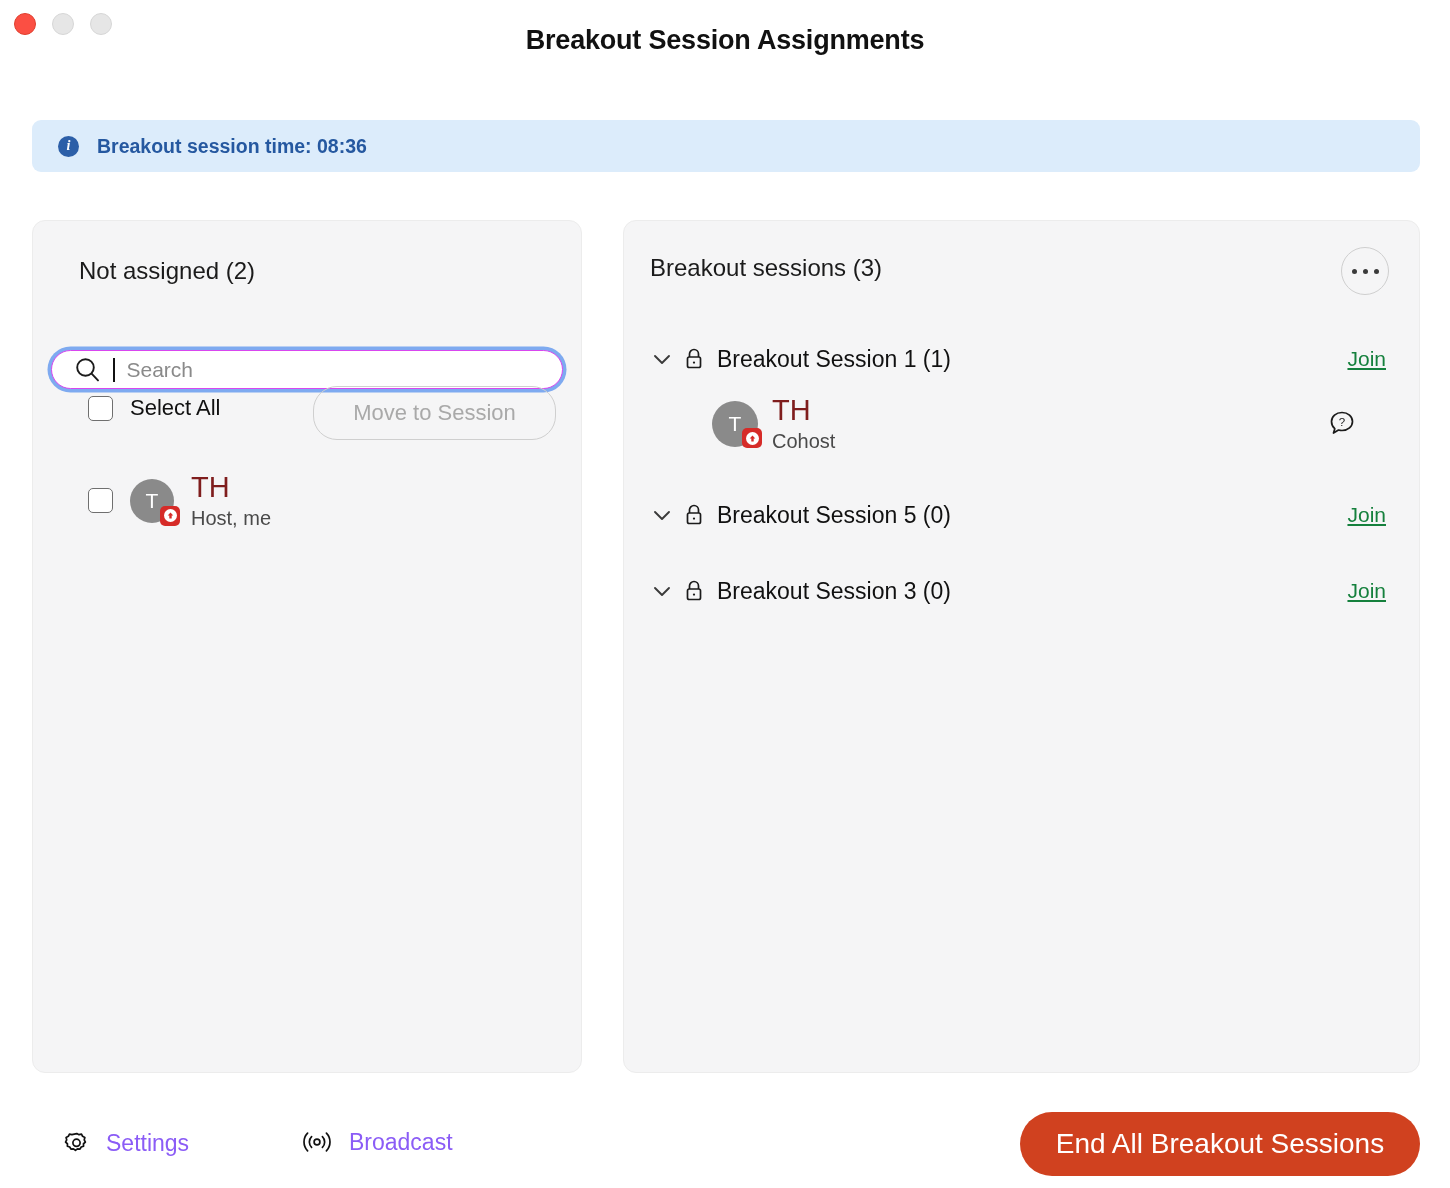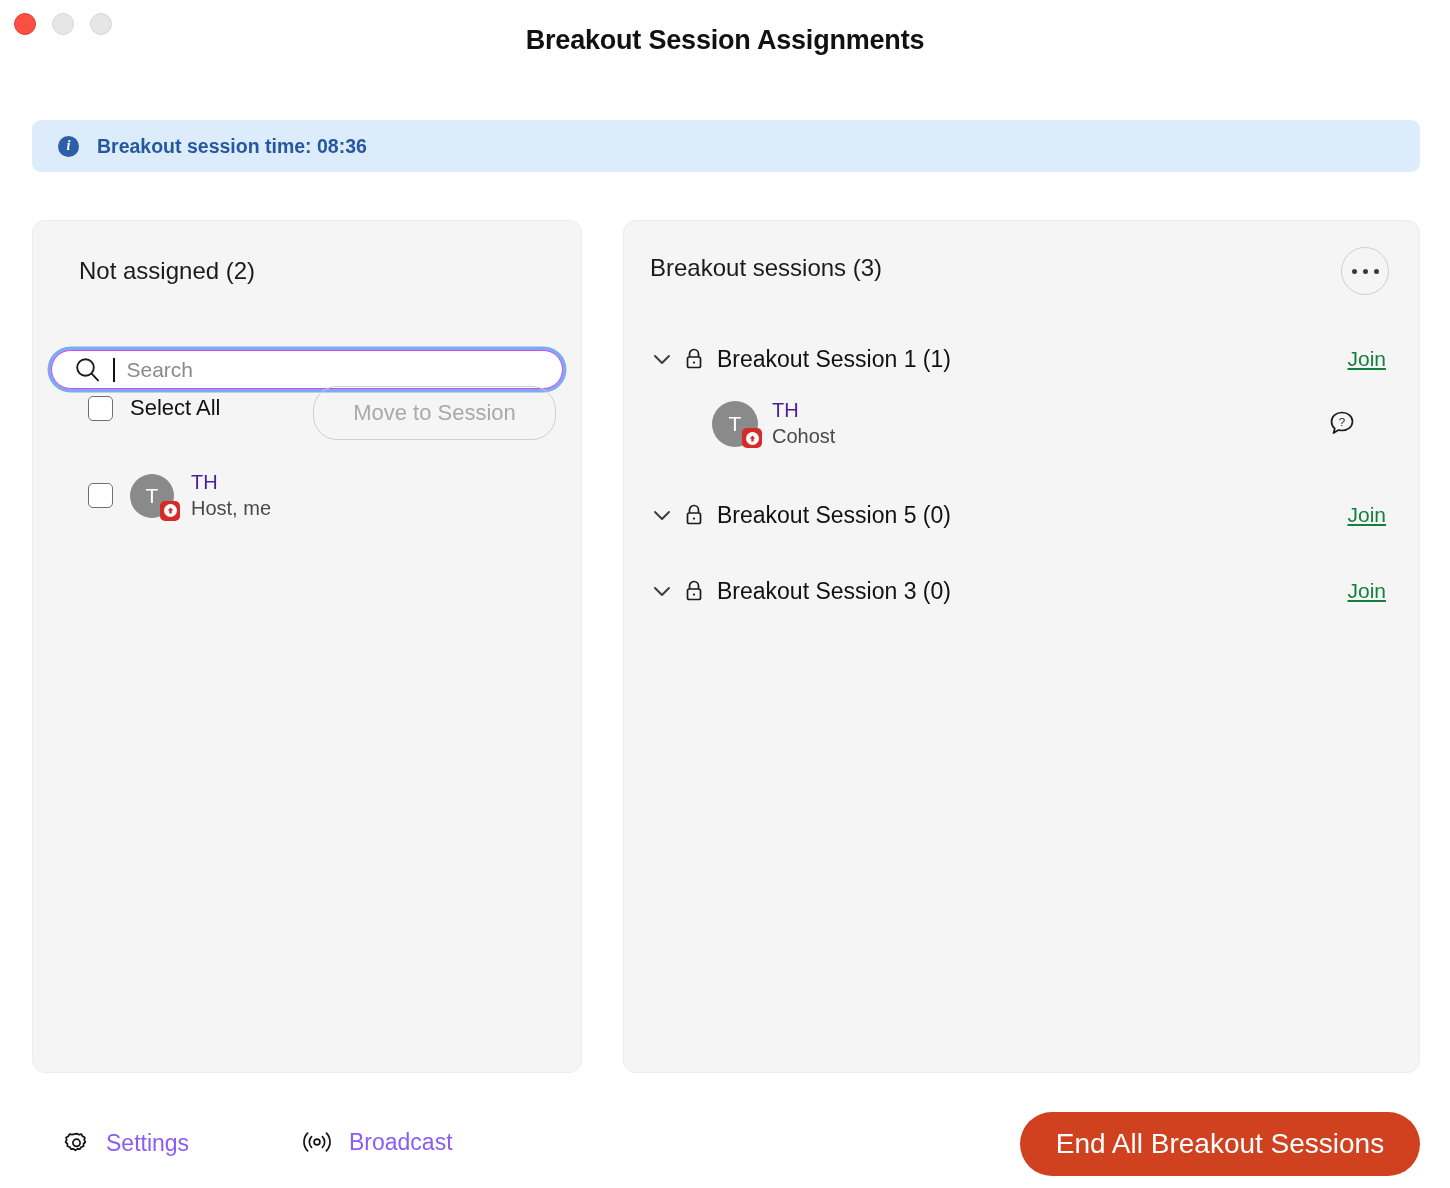--- a/index.html
+++ b/index.html
@@ -162,21 +162,21 @@
     border-radius: 5px;
     display: flex; align-items: center; justify-content: center;
   }
   .badge .dot {
     width: 13px; height: 13px; border-radius: 50%;
     background: #ffffff;
     display: flex; align-items: center; justify-content: center;
   }
   .badge .dot svg { display: block; }
   .person-text { display: flex; flex-direction: column; gap: 3px; }
-  .person-name { font-size: 20px; color: #4c1d95; }
+  .person-name { font-size: 29px; color: #7f1d1d; }
   .person-role { font-size: 20px; color: #4a4a4a; }
 
   
   .right .panel-heading { left: 26px; top: 33px; }
   .more-btn {
     position: absolute;
     right: 30px; top: 26px;
     width: 48px; height: 48px;
     border-radius: 50%;
     border: 1.3px solid #cfcfcf;

